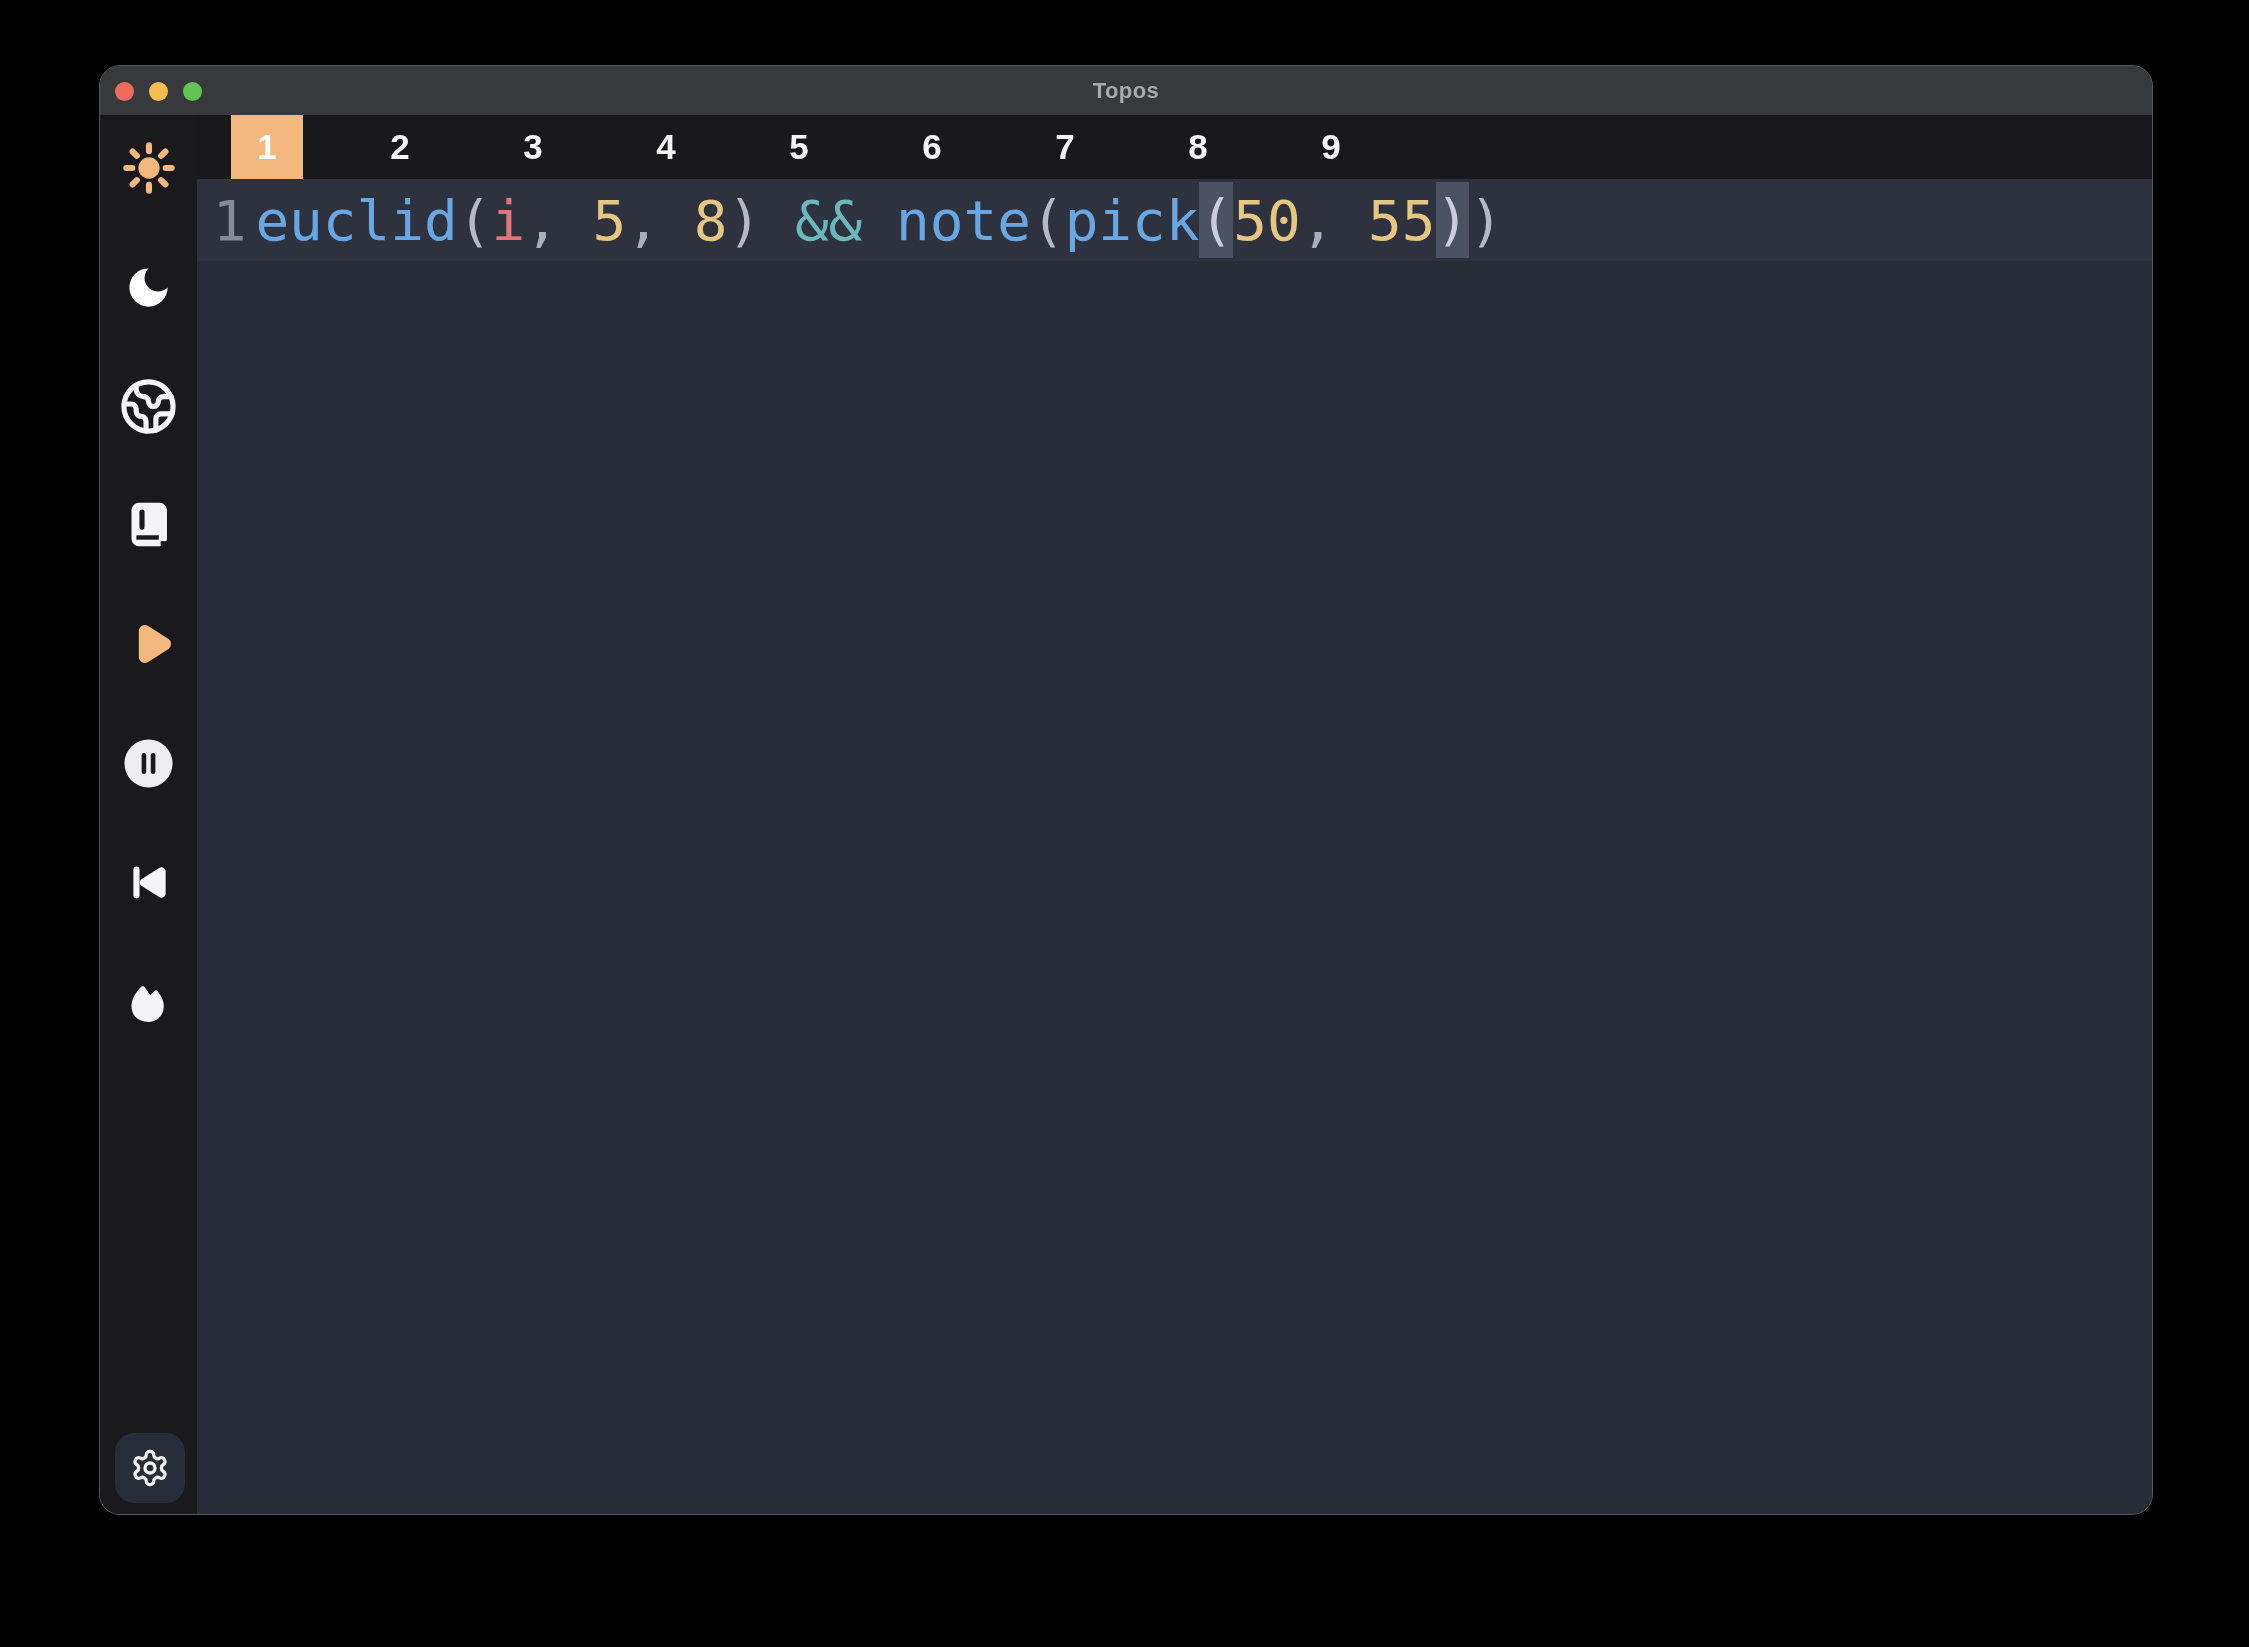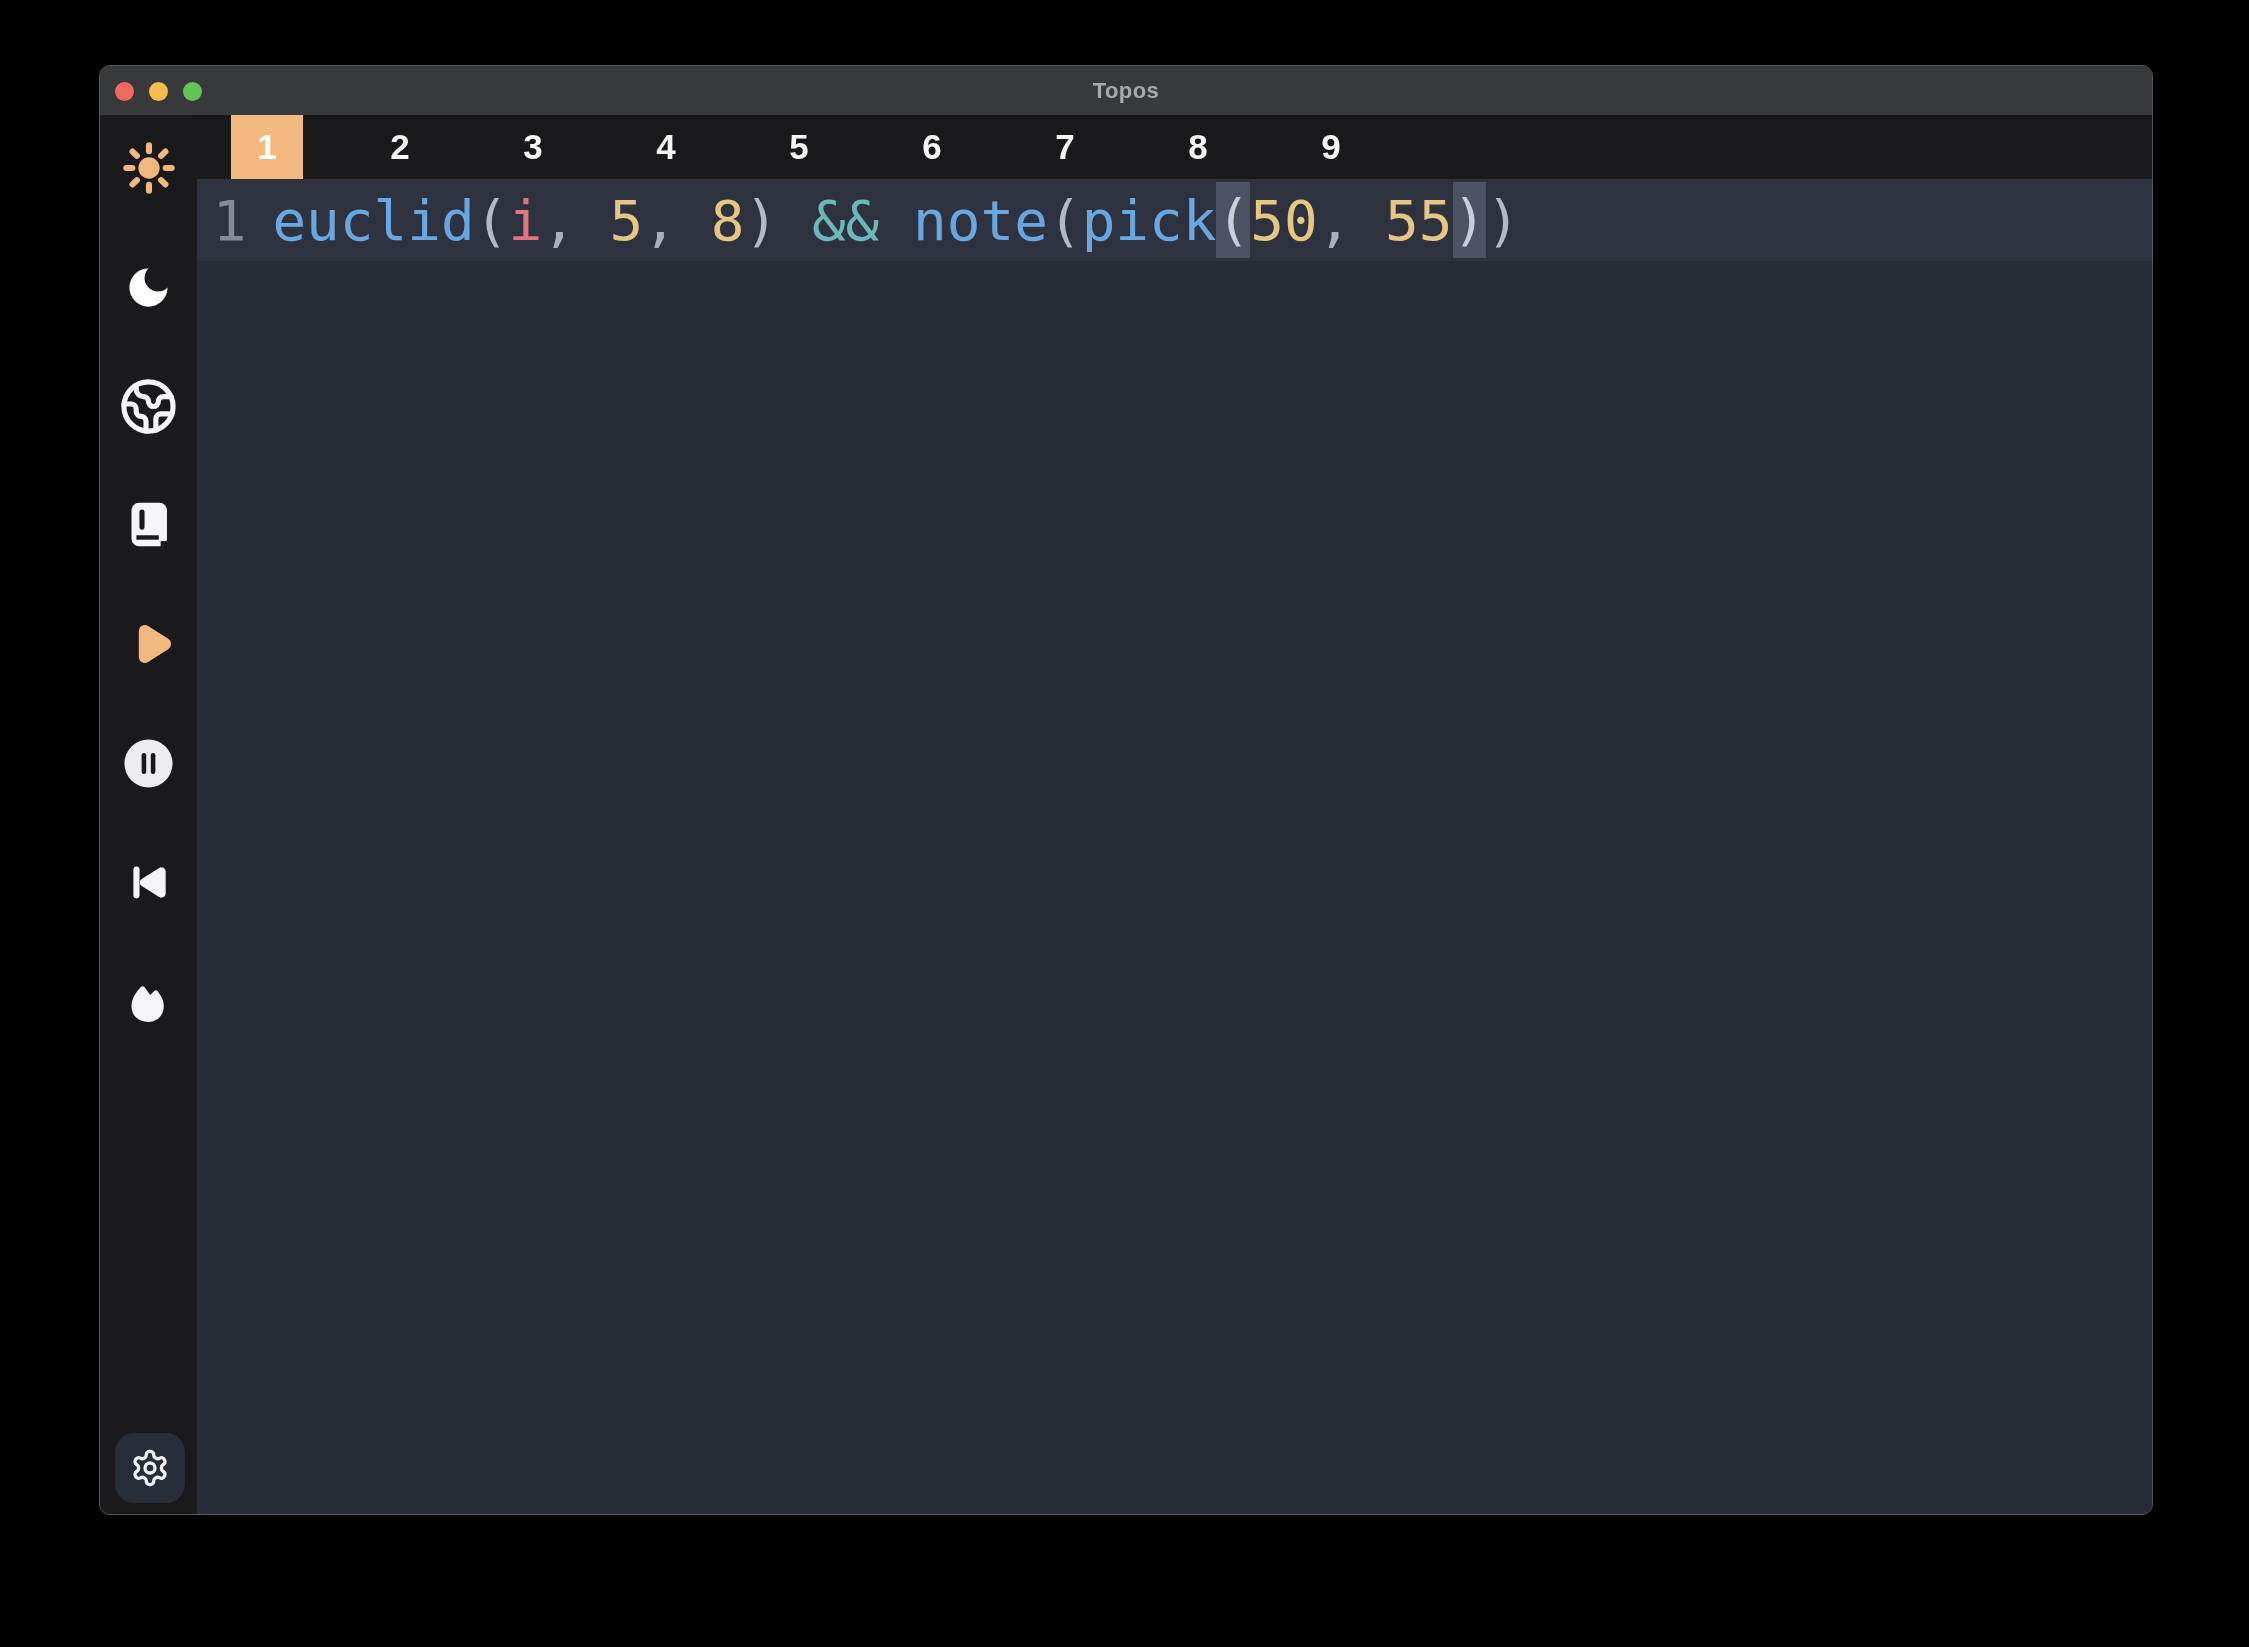--- a/index.html
+++ b/index.html
@@ -1,20 +1,20 @@
 <!DOCTYPE html>
 <html style="font-size:14px"><head>
 <meta charset="utf-8">
 <style>
   * { margin:0; padding:0; box-sizing:border-box; }
   html,body { width:2250px; height:1648px; background:#000; font-family:"Liberation Sans", sans-serif; overflow:hidden; }
 
   .window {
     position:absolute; left:99px; top:65px; width:2054px; height:1450px;
-    background:#282c36; border-radius:11px; border:0.9px solid #55575b;
+    background:#282c36; border-radius:21px; border:0.9px solid #55575b;
     overflow:hidden; display:flex; flex-direction:column;
   }
 
   
   .titlebar {
     height:49px; background:#38393a; flex:0 0 auto;
     display:flex; align-items:center; justify-content:center; position:relative;
   }
   .traffic { position:absolute; left:15px; top:15.7px; display:flex; gap:15px; }
   .light { width:19px; height:19px; border-radius:50%; }
@@ -49,21 +49,21 @@
     font-size:35px; font-weight:600; color:#f5f5f5;
   }
   .tab.active .tab-chip { background:#f2b87d; color:#ffffff; }
 
   .codeline {
     height:82px; background:#2e323e; flex:0 0 auto;
     display:flex; align-items:center;
     font-family:"DejaVu Sans Mono", monospace; font-size:56px; white-space:pre;
   }
   .gutter { color:#868c96; margin-left:15.7px; flex:0 0 auto; }
-  .code { margin-left:26px; }
+  .code { margin-left:9px; }
   .tok-fn    { color:#69a7e3; }
   .tok-var   { color:#e3737c; }
   .tok-num   { color:#e6c683; }
   .tok-paren { color:#b3bac6; }
   .tok-punct { color:#a9b0bc; }
   .tok-op    { color:#6bb7bb; }
   .tok-paren-hl { color:#c9ced9; background:#4b5263; padding:5.2px 0; }
 
   .editor-rest { flex:1; background:#282c36; }
 

